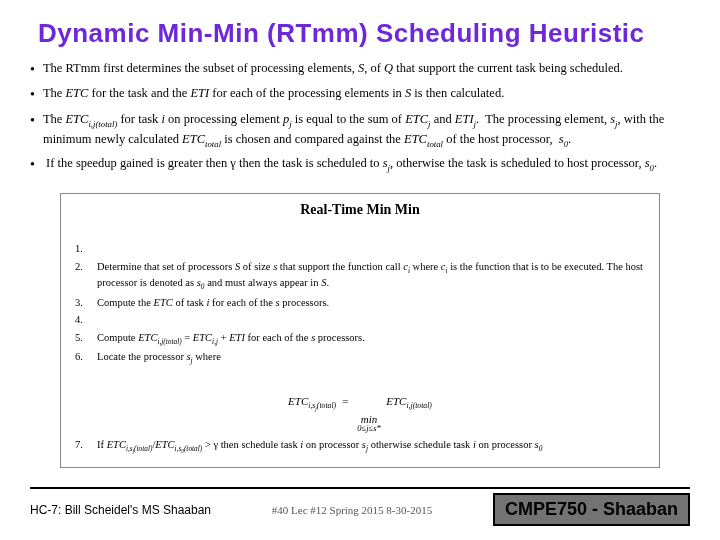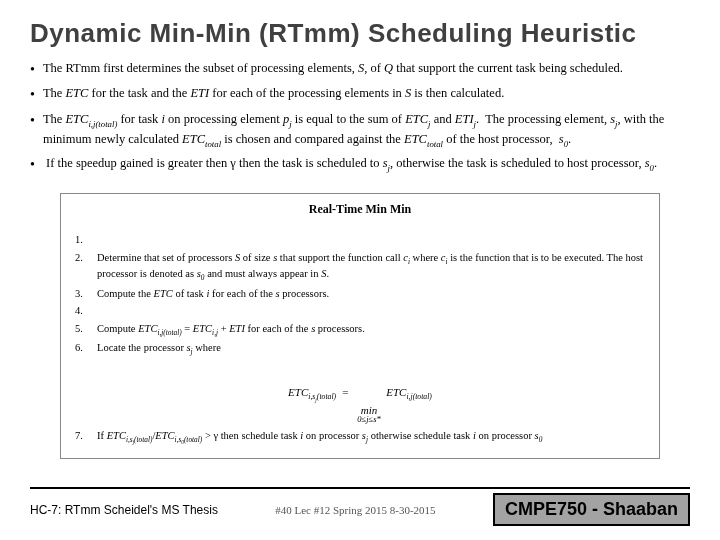--- a/index.html
+++ b/index.html
@@ -16,22 +16,23 @@
       height: 540px;
       padding: 18px 30px 14px 30px;
       display: flex;
       flex-direction: column;
     }
     .title {
       font-size: 26px;
       font-weight: bold;
       font-family: Arial, sans-serif;
       margin-bottom: 10px;
-      color: #404040;
+      color: #6d28d9;
       letter-spacing: 0.5px;
+      margin-left: 8px;
     }
     .bullets {
       list-style: none;
       padding: 0;
       margin: 0 0 8px 0;
       flex-shrink: 0;
     }
     .bullets li {
       display: flex;
       align-items: flex-start;
@@ -56,22 +57,22 @@
       border: 1px solid #888;
       margin: 6px 30px 6px 30px;
       padding: 8px 14px 8px 14px;
       font-size: 11px;
       font-family: 'Times New Roman', Times, serif;
       flex-shrink: 0;
     }
     .algo-title {
       text-align: center;
       font-weight: bold;
-      font-size: 12px;
-      margin-bottom: 16px;
+      font-size: 14px;
+      margin-bottom: 24px;
     }
     .algo-steps {
       padding-left: 0;
       list-style: none;
     }
     .algo-steps li {
       display: flex;
       align-items: flex-start;
       margin-bottom: 3px;
       font-size: 10.5px;
@@ -105,21 +106,21 @@
       font-size: 11px;
       color: #555;
       text-align: center;
       flex: 1;
       margin: 0 10px;
     }
     .footer-right {
       font-size: 18px;
       font-weight: bold;
       font-family: Arial, sans-serif;
-      background: #a3a3a3;
+      background: #737373;
       border: 2px solid #000;
       padding: 4px 10px;
       color: #000;
     }
     sub { font-size: 0.7em; }
   </style>
 </head>
 <body>
 
 <div class="slide">
@@ -181,18 +182,18 @@
     </div>
     <ol class="algo-steps" style="margin-top:3px;">
       <li>
         <span class="algo-num">7.</span>
         <span>If <i>ETC<sub>i,s<sub>j</sub>(total)</sub></i>/<i>ETC<sub>i,s<sub>0</sub>(total)</sub></i> &gt; γ then schedule task <i>i</i> on processor <i>s<sub>j</sub></i> otherwise schedule task <i>i</i> on processor <i>s<sub>0</sub></i></span>
       </li>
     </ol>
   </div>
 
   <div class="footer">
-    <span class="footer-left">HC-7: RTmm Scheidel's MS Thesis</span>
+    <span class="footer-left">HC-7: Bill Scheidel's MS Shaaban</span>
     <span class="footer-center">#40  Lec #12  Spring 2015  8-30-2015</span>
     <span class="footer-right">CMPE750 - Shaaban</span>
   </div>
 
 </div>
 
 </body></html>

